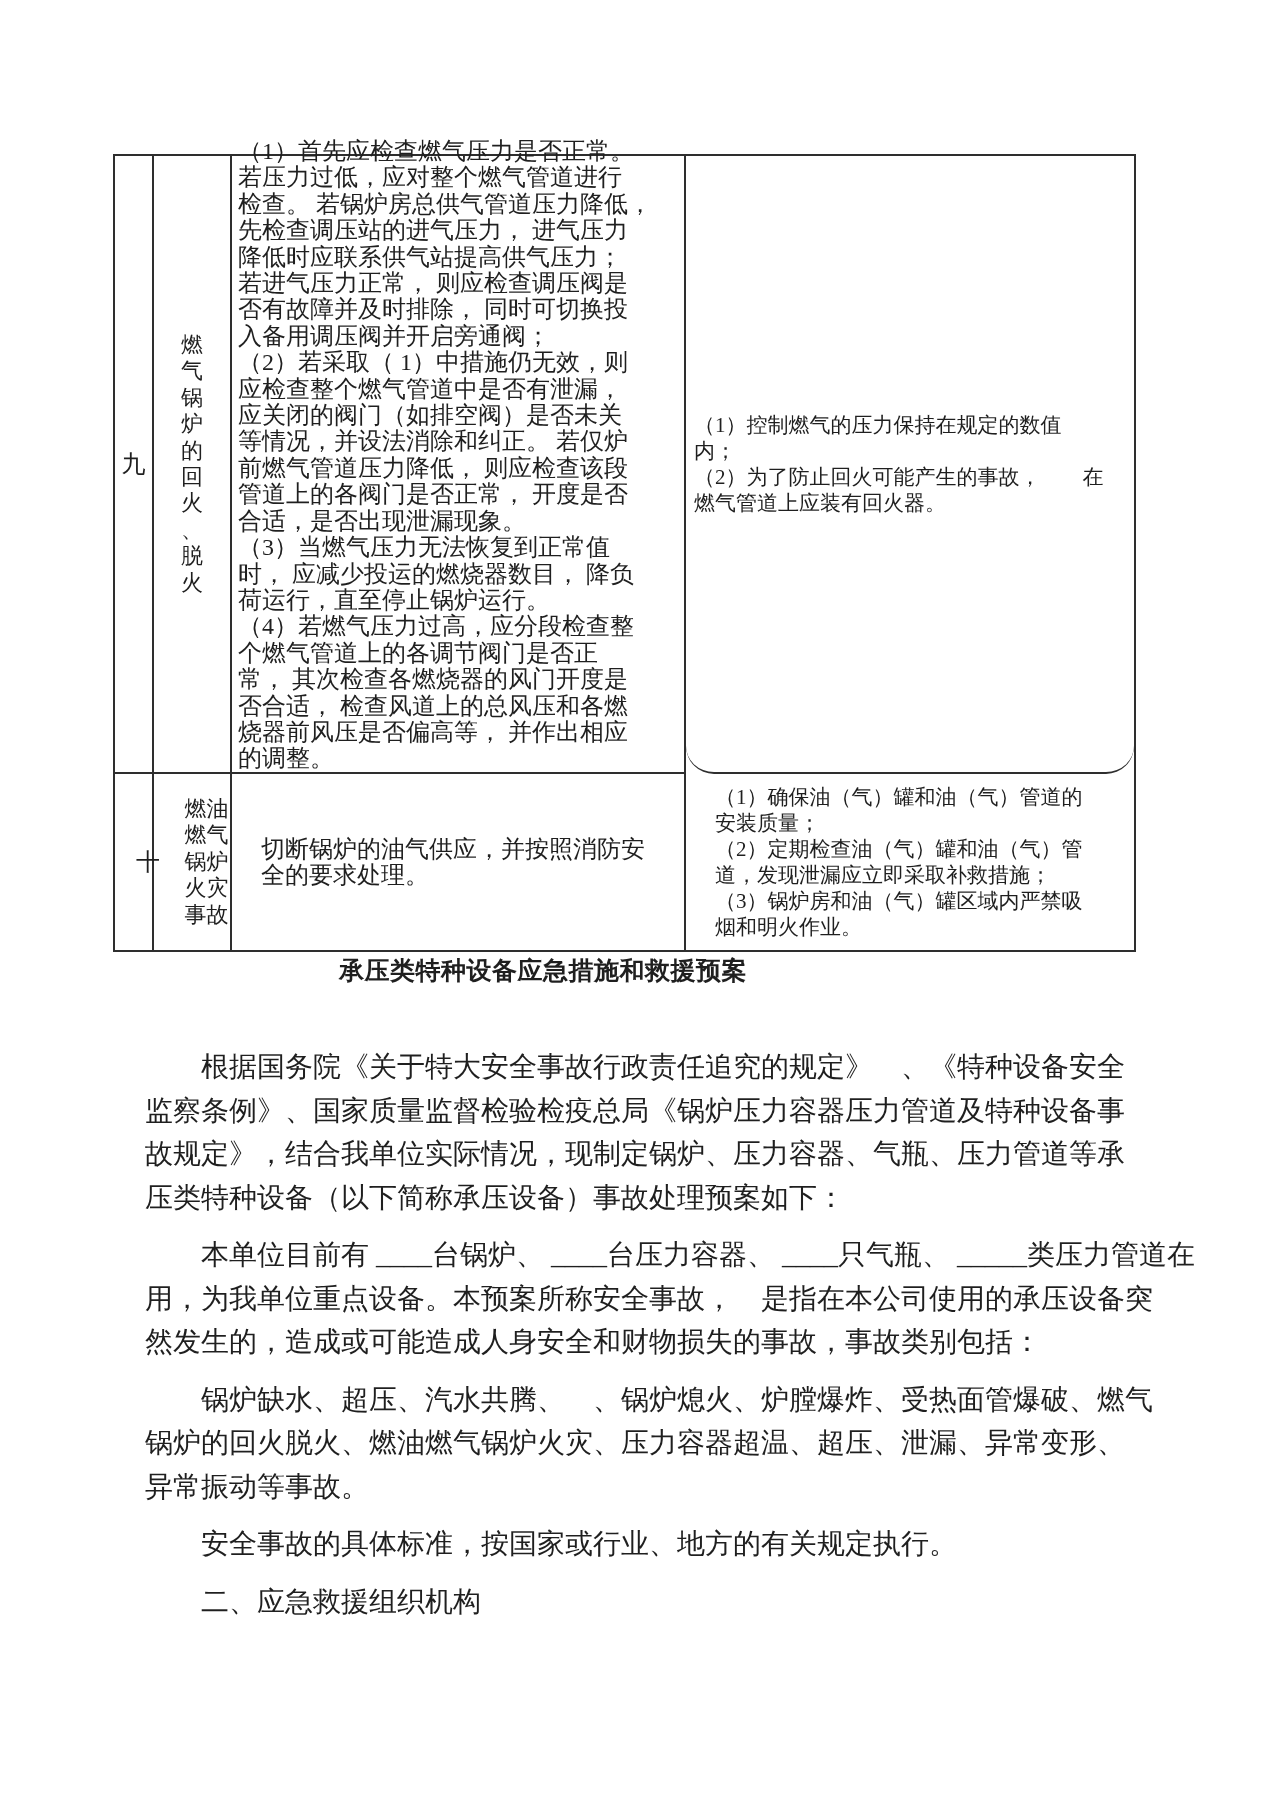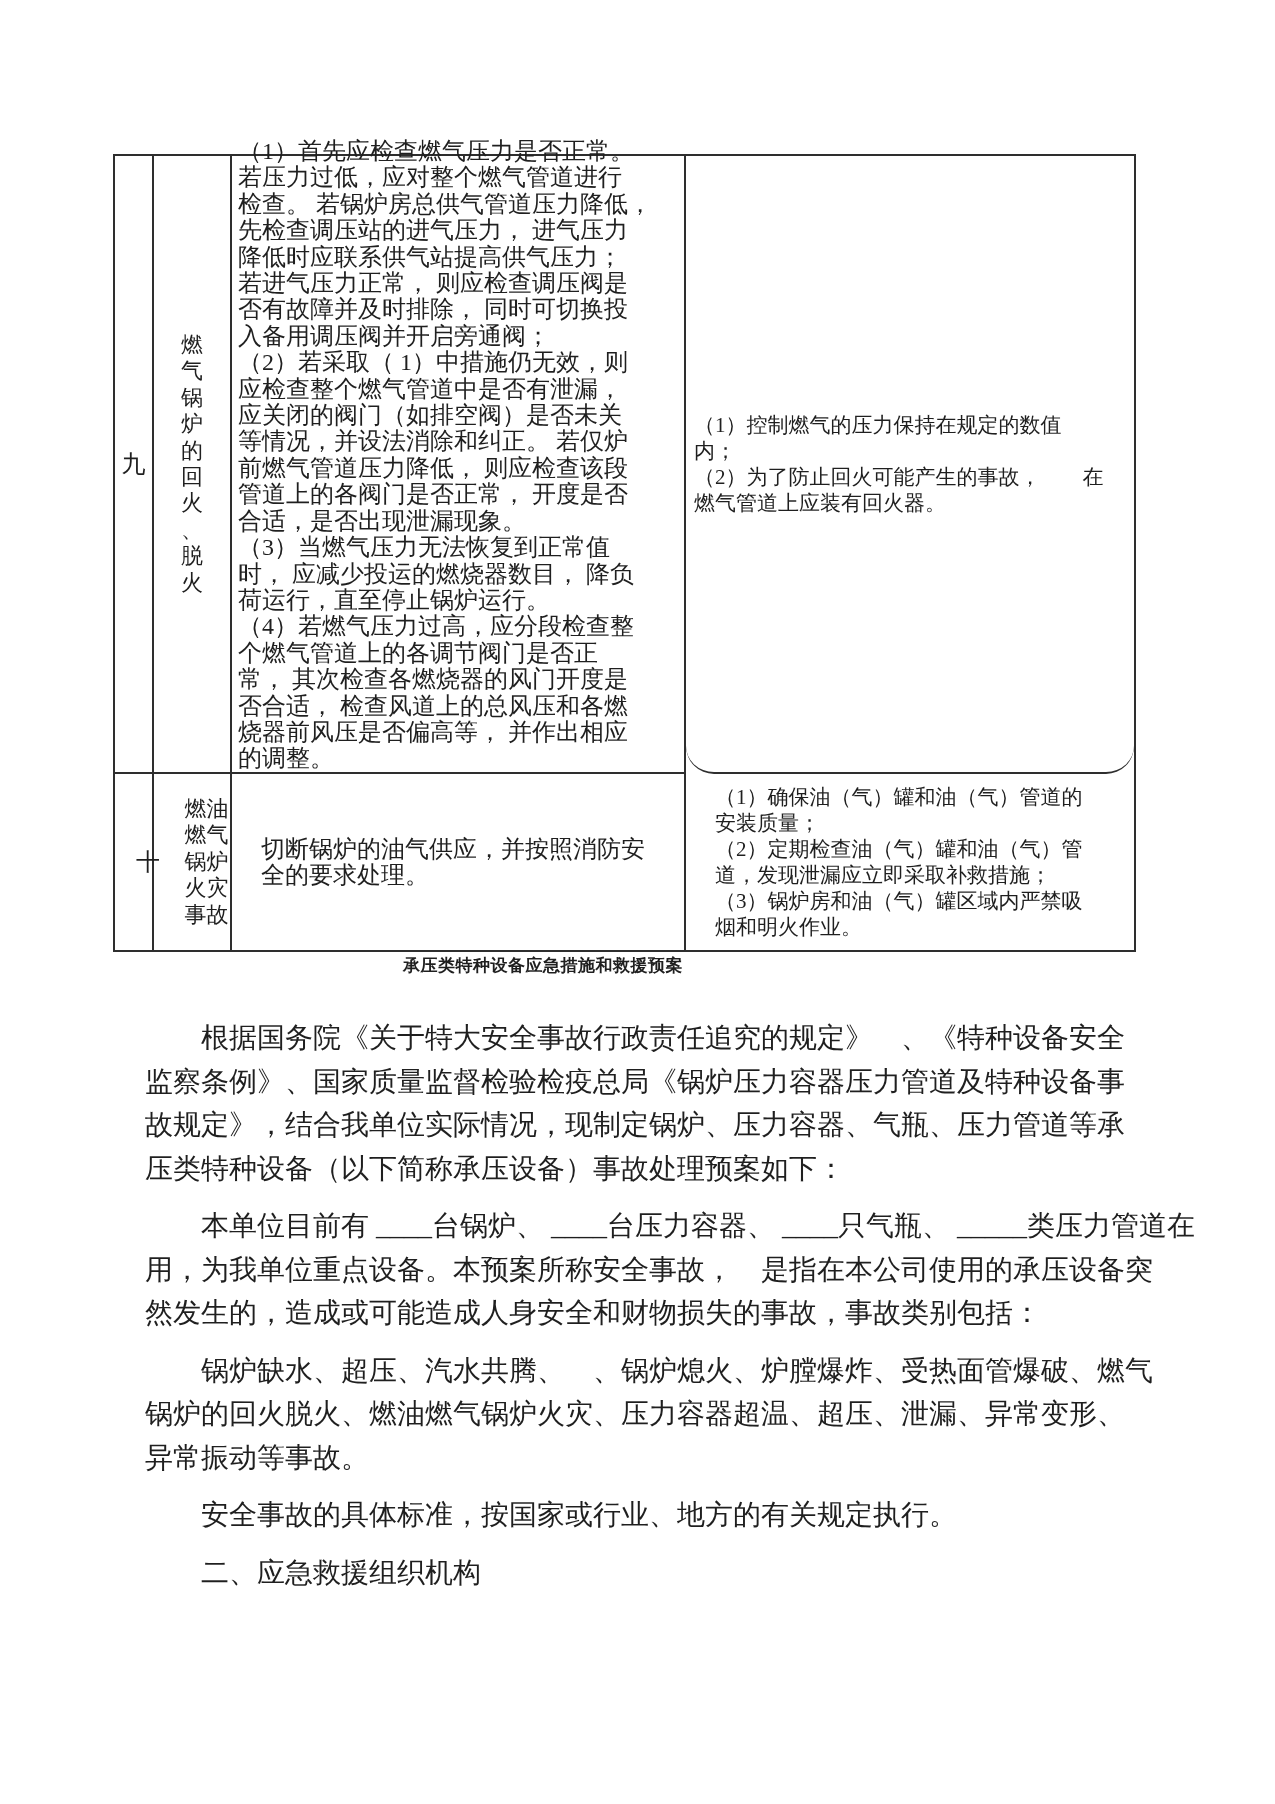--- a/index.html
+++ b/index.html
@@ -39,27 +39,27 @@
   }
   .c-prevent-r1{display:flex;align-items:center;padding-left:8px;border-radius:28px;}
   .prevent-text{font-size:21px;line-height:26px;}
   .c-measures-r2{display:flex;align-items:center;padding-left:6px;}
   .measures-r2-text{font-size:24px;line-height:26px;}
   .c-prevent-r2{display:flex;align-items:center;padding-left:8px;}
 
   
   .doc-heading{
     position:absolute;left:113px;top:954px;width:860px;
-    text-align:center;font-size:17px;font-weight:bold;
+    text-align:center;font-size:25px;font-weight:bold;
     letter-spacing:0.5px;white-space:nowrap;
   }
 
   
   .doc-body{
-    position:absolute;left:145px;top:1016px;width:1010px;
+    position:absolute;left:145px;top:1045px;width:1010px;
     font-size:28px;line-height:43.5px;
   }
   .doc-body p{margin:0 0 14px 0;text-indent:56px;white-space:nowrap;}
 </style>
 </head>
 <body>
 
 <div class="page">
 
   <div class="doc-table">

